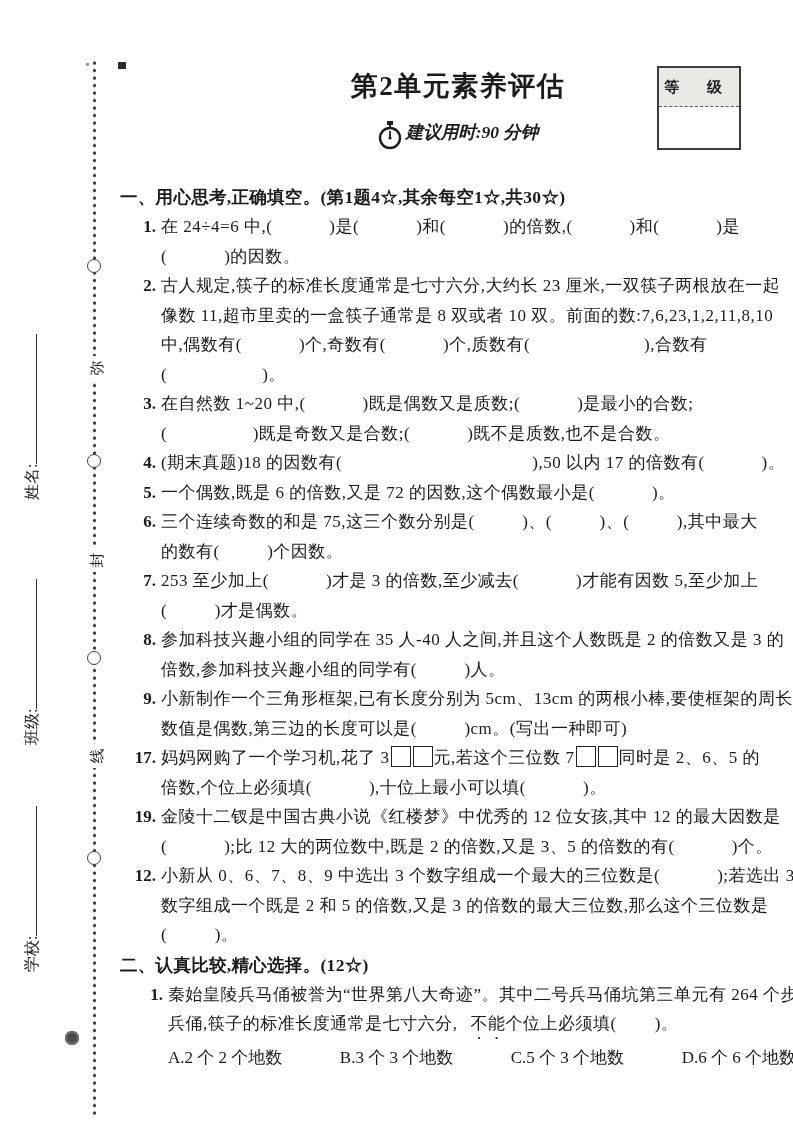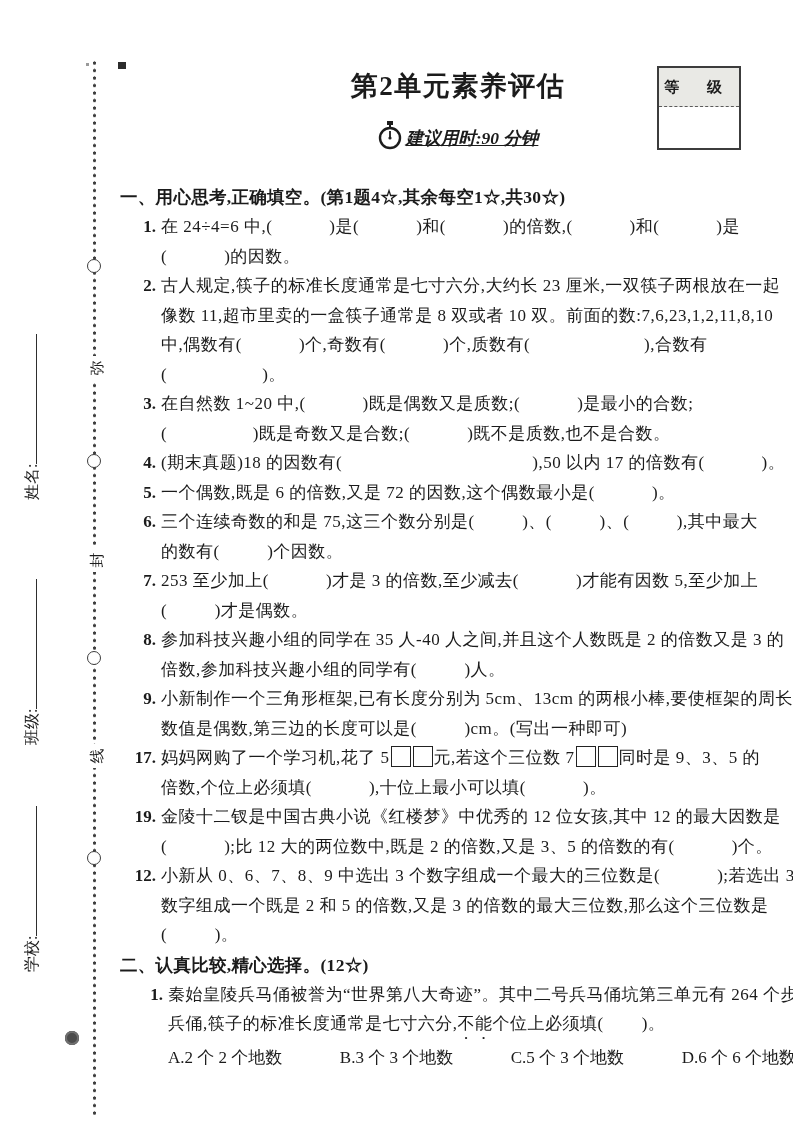--- a/index.html
+++ b/index.html
@@ -39,30 +39,30 @@
   .grade-head {
     height:38px; background:#e9e9e5; border-bottom:1.6px dashed #5a5a5a;
     display:flex; align-items:center; justify-content:center;
     font-weight:bold; font-size:15px; letter-spacing:12px; 
   }
   
   .content { position:absolute; left:120px; top:0; width:676px; }
   .title { margin-top:66px; font-size:27px; font-weight:bold; text-align:center; letter-spacing:1.5px; line-height:40px; }
   .info-row { margin-top:12px; height:34px; display:flex; justify-content:center; align-items:center; gap:46px;
               font-style:italic; font-weight:bold; font-size:17.5px; }
-  .info-item { display:flex; align-items:flex-end; gap:4px;text-decoration:underline; }
+  .info-item { display:flex; align-items:flex-start; gap:4px; }
   .sec-heading { margin-top:30px; font-weight:bold; font-size:17.5px; line-height:30px; letter-spacing:0.3px; }
   .q  { position:relative; padding-left:41px; }
   .q .num  { position:absolute; left:0; top:0; width:36px; text-align:right; font-weight:bold; line-height:29.5px; font-size:17px; }
   .q2 { padding-left:48px; }
   .q2 .num { width:43px; }
   .line { white-space:pre; font-size:17px; line-height:29.5px; letter-spacing:0.5px; }
   .digit-box { display:inline-block; width:18px; height:19px; border:1.6px solid #222; margin:0 1px; vertical-align:-4px; background:#fff; }
   .emph {
-    text-emphasis:filled dot #222; text-emphasis-position:under right;
+    text-emphasis:filled dot #222; text-emphasis-position:under right;margin-left:13px;
     -webkit-text-emphasis:filled dot #222; -webkit-text-emphasis-position:under;
   }
   .opts { display:flex; justify-content:space-between; width:628px; font-size:17px; line-height:29.5px; white-space:pre; }
   .footer { position:absolute; left:302px; top:1082px; width:260px; text-align:center; font-size:18px; letter-spacing:2px; white-space:pre;margin-top:44px; }
   svg { display:block; }
 </style>
 </head>
 <body>
 
 <div class="dotline"></div>
@@ -144,21 +144,21 @@
     <div class="line">参加科技兴趣小组的同学在 35 人-40 人之间,并且这个人数既是 2 的倍数又是 3 的</div>
     <div class="line">倍数,参加科技兴趣小组的同学有(          )人。</div>
   </div>
   <div class="q">
     <span class="num">9.</span>
     <div class="line">小新制作一个三角形框架,已有长度分别为 5cm、13cm 的两根小棒,要使框架的周长</div>
     <div class="line">数值是偶数,第三边的长度可以是(          )cm。(写出一种即可)</div>
   </div>
   <div class="q">
     <span class="num">17.</span>
-    <div class="line"><span>妈妈网购了一个学习机,花了 5</span><span class="digit-box"></span><span class="digit-box"></span><span>元,若这个三位数 7</span><span class="digit-box"></span><span class="digit-box"></span><span>同时是 9、3、5 的</span></div>
+    <div class="line"><span>妈妈网购了一个学习机,花了 3</span><span class="digit-box"></span><span class="digit-box"></span><span>元,若这个三位数 7</span><span class="digit-box"></span><span class="digit-box"></span><span>同时是 2、6、5 的</span></div>
     <div class="line">倍数,个位上必须填(            ),十位上最小可以填(            )。</div>
   </div>
   <div class="q">
     <span class="num">19.</span>
     <div class="line">金陵十二钗是中国古典小说《红楼梦》中优秀的 12 位女孩,其中 12 的最大因数是</div>
     <div class="line">(            );比 12 大的两位数中,既是 2 的倍数,又是 3、5 的倍数的有(            )个。</div>
   </div>
   <div class="q">
     <span class="num">12.</span>
     <div class="line">小新从 0、6、7、8、9 中选出 3 个数字组成一个最大的三位数是(            );若选出 3 个</div>

